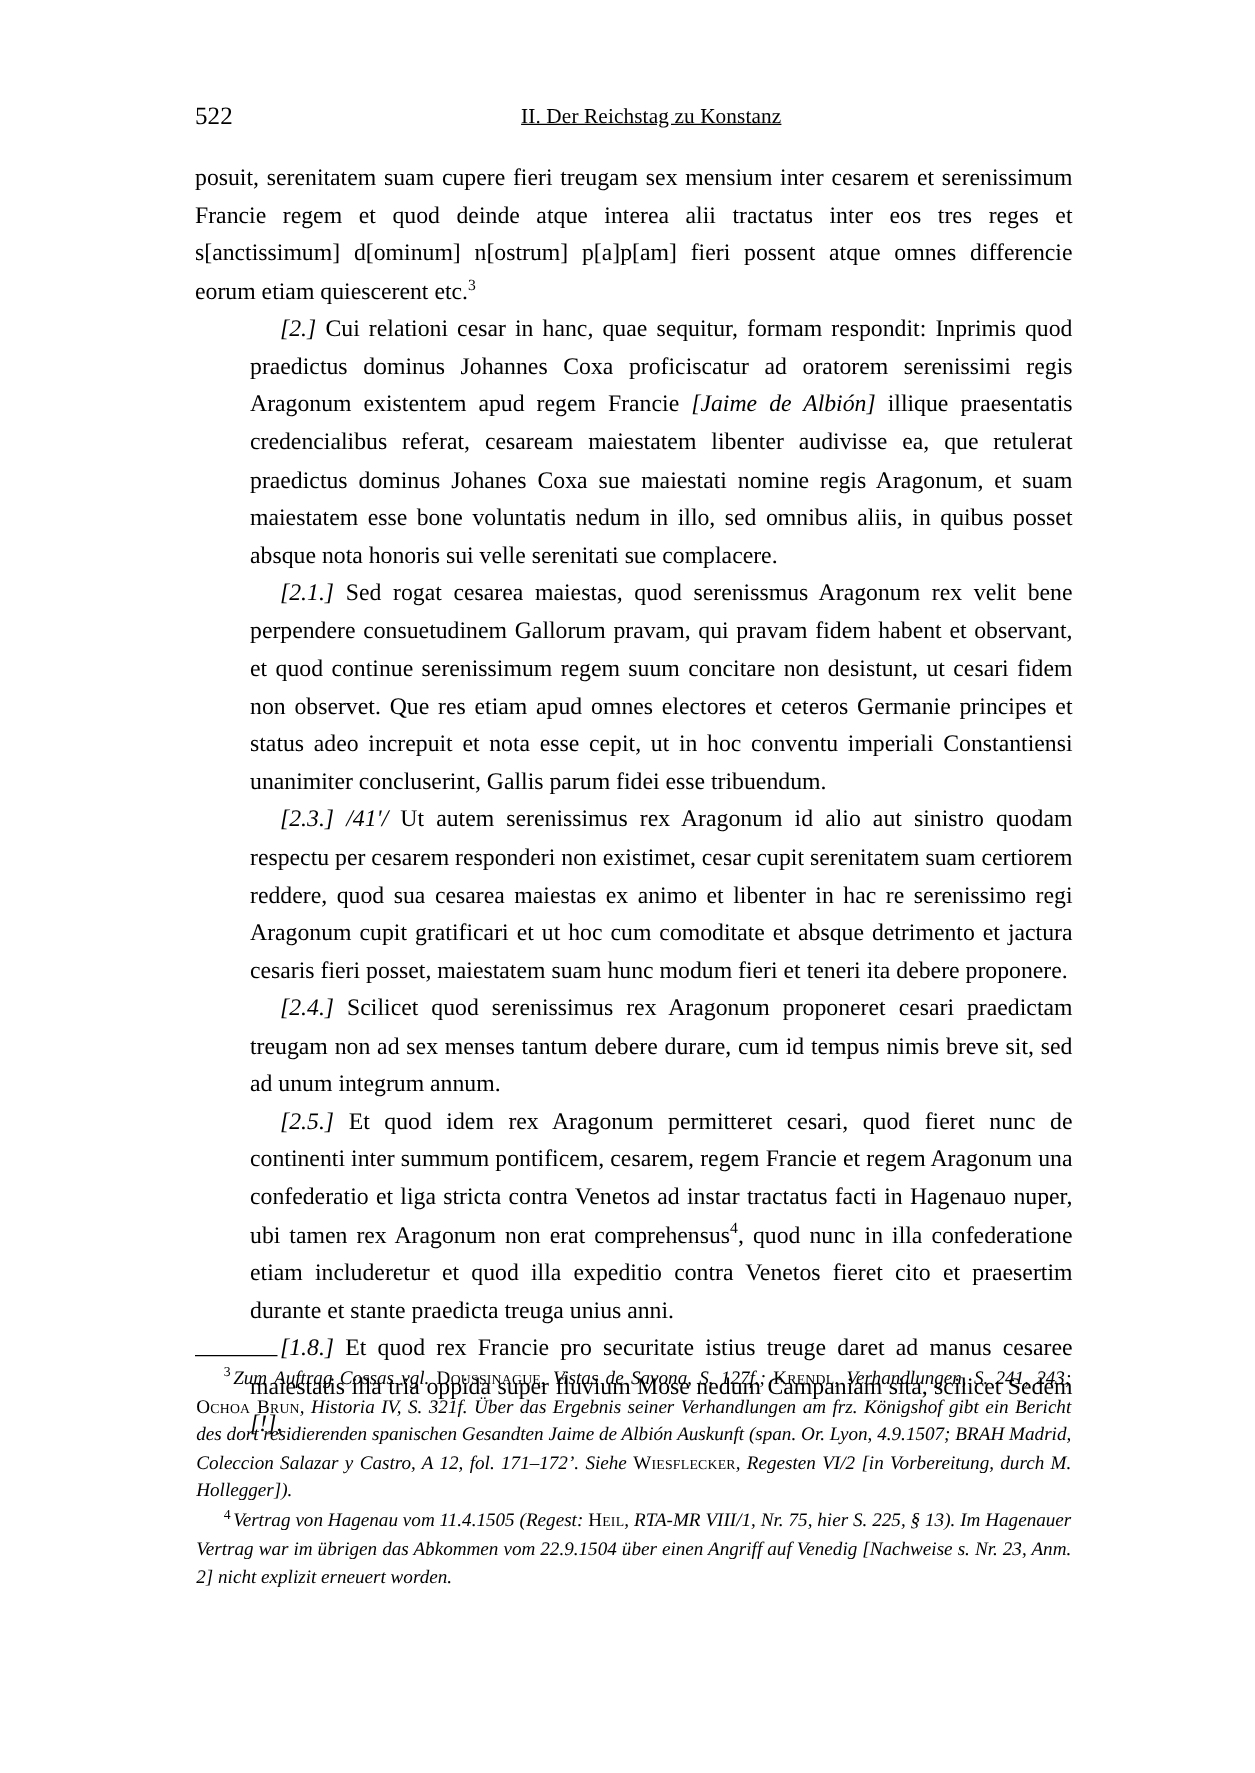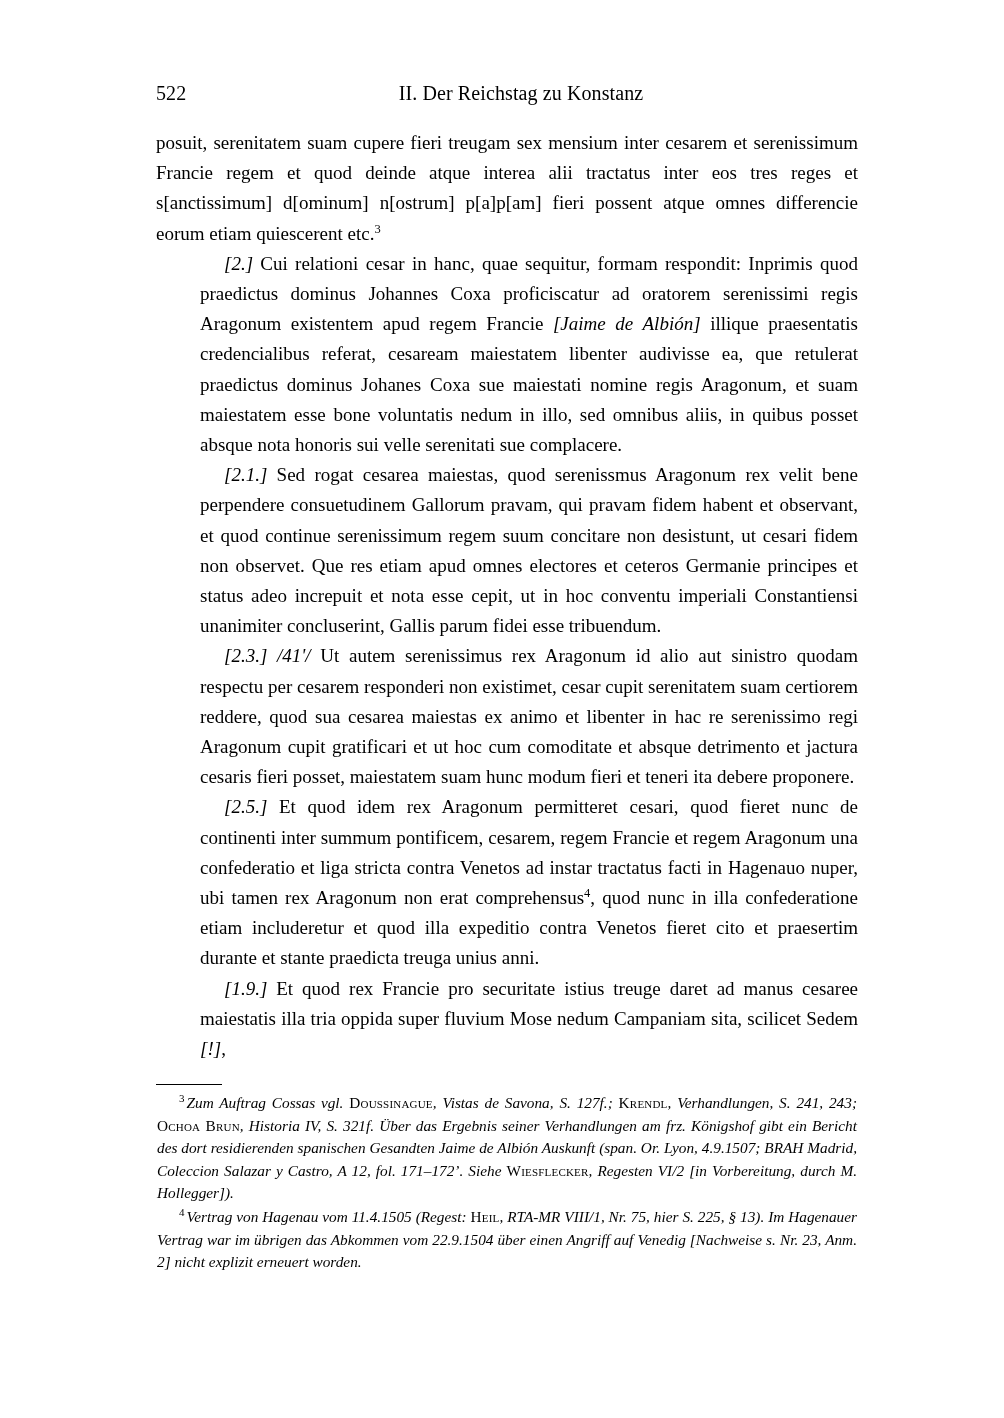--- a/index.html
+++ b/index.html
@@ -33,22 +33,23 @@
     letter-spacing:.1px;
   }
   .folio{
     position:absolute;left:0;top:0;
     font-size:20px;
   }
   .runhead-title{
     position:absolute;
     left:0;right:0;top:0;
     text-align:center;
-    font-size:20px;
+    font-size:17px;
     padding-left:28px;
+    text-decoration:underline;
   }
 
   
   .body{
     margin-top:18px;
     font-size:19px;
     line-height:30.2px;
     text-align:justify;
     text-justify:inter-word;
     hyphens:none;
@@ -126,27 +127,30 @@
 
       <p class="ind">
         <i>[2.1.]</i><span> Sed rogat cesarea maiestas, quod serenissmus Aragonum rex velit bene perpendere consuetudinem Gallorum pravam, qui pravam fidem habent et observant, et quod continue serenissimum regem suum concitare non desistunt, ut cesari fidem non observet. Que res etiam apud omnes electores et ceteros Germanie principes et status adeo increpuit et nota esse cepit, ut in hoc conventu imperiali Constantiensi unanimiter concluserint, Gallis parum fidei esse tribuendum.</span>
       </p>
 
 
       <p class="ind">
         <i>[2.3.]</i><span>&nbsp;</span><i>/41'/</i><span> Ut autem serenissimus rex Aragonum id alio aut sinistro quodam respectu per cesarem responderi non existimet, cesar cupit serenitatem suam certiorem reddere, quod sua cesarea maiestas ex animo et libenter in hac re serenissimo regi Aragonum cupit gratificari et ut hoc cum comoditate et absque detrimento et jactura cesaris fieri posset, maiestatem suam hunc modum fieri et teneri ita debere proponere.</span>
       </p>
 
+      <p class="ind">
+        <i>[2.4.]</i><span> Scilicet quod serenissimus rex Aragonum proponeret cesari praedictam treugam non ad sex menses tantum debere durare, cum id tempus nimis breve sit, sed ad unum integrum annum.</span>
+      </p>
 
       <p class="ind">
         <i>[2.5.]</i><span> Et quod idem rex Aragonum permitteret cesari, quod fieret nunc de continenti inter summum pontificem, cesarem, regem Francie et regem Aragonum una confederatio et liga stricta contra Venetos ad instar tractatus facti in Hagenauo nuper, ubi tamen rex Aragonum non erat comprehensus</span><sup>4</sup><span>, quod nunc in illa confederatione etiam includeretur et quod illa expeditio contra Venetos fieret cito et praesertim durante et stante praedicta treuga unius anni.</span>
       </p>
 
       <p class="ind">
-        <i>[1.9.]</i><span> Et quod rex Francie pro securitate istius treuge daret ad manus cesaree maiestatis illa tria oppida super fluvium Mose nedum Campaniam sita, scilicet Sedem </span><i>[!]</i><span>,</span>
+        <i>[1.8.]</i><span> Et quod rex Francie pro securitate istius treuge daret ad manus cesaree maiestatis illa tria oppida super fluvium Mose nedum Campaniam sita, scilicet Sedem </span><i>[!]</i><span>,</span>
       </p>
 
     </div>
   </div>
 
   <div class="fn-wrap">
     <div class="fn-rule"></div>
     <div class="footnotes">
 
       <p>

